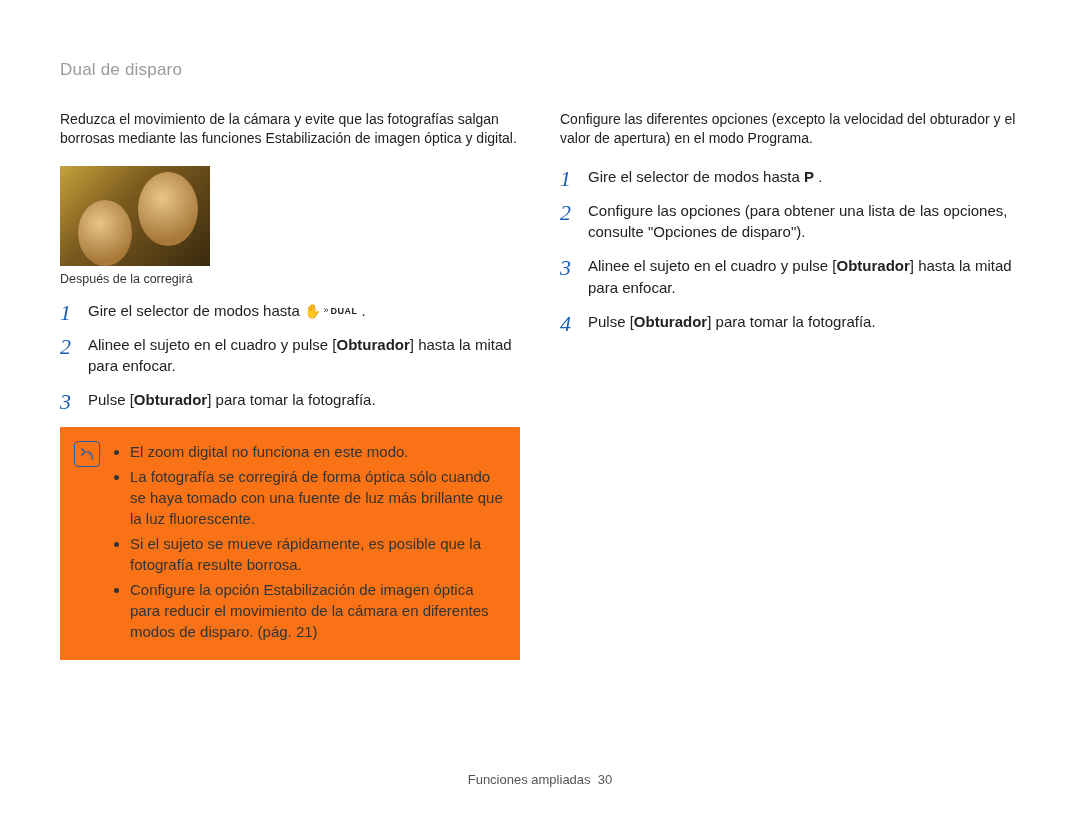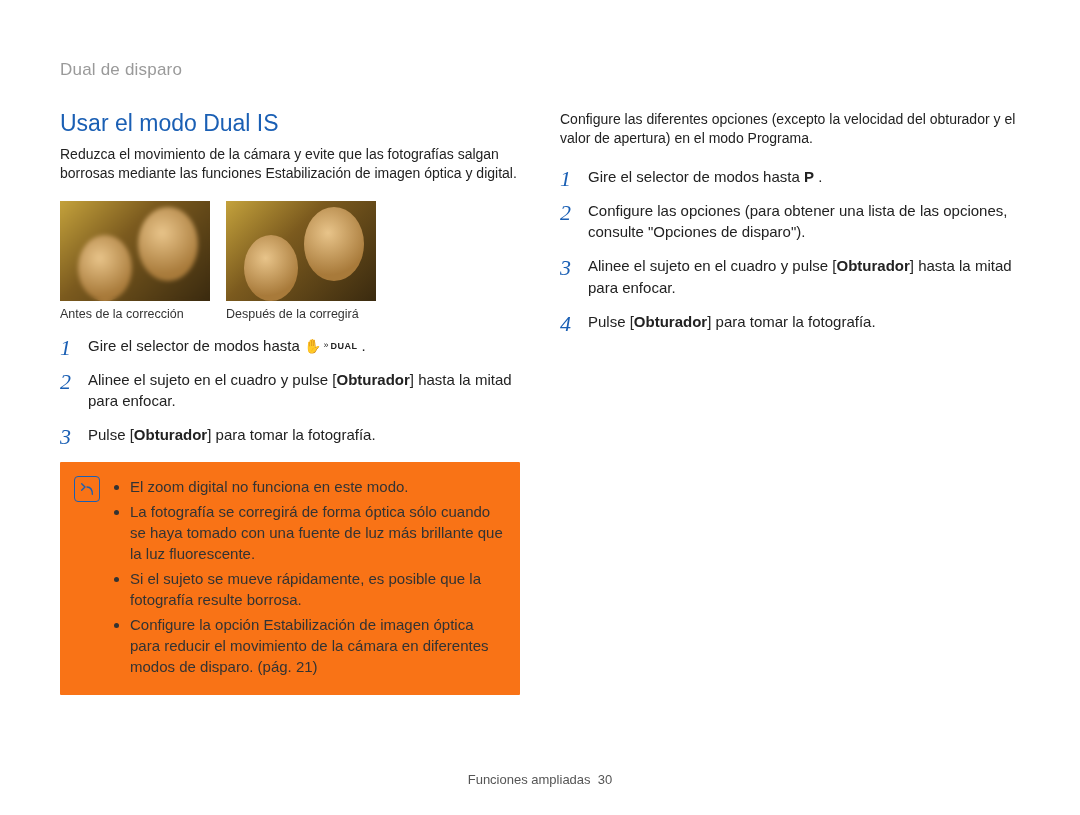--- a/index.html
+++ b/index.html
@@ -168,31 +168,23 @@
   }
 </style>
 </head>
 <body>
 
 <div class="breadcrumb">Dual de disparo</div>
 
 <div class="columns">
 
   <div class="col">
-    <h2>Usar el modo Dual IS</h2>
     <div class="intro">Reduzca el movimiento de la cámara y evite que las fotografías salgan borrosas mediante las funciones Estabilización de imagen óptica y digital.</div>
 
     <div class="photo-row">
-      <div class="photo-block">
-        <div class="photo blurry">
-          <div class="face1"></div>
-            <div class="face2"></div>
-        </div>
-        <div class="caption">Antes de la corrección</div>
-      </div>
       <div class="photo-block">
         <div class="photo">
           <div class="face1"></div>
             <div class="face2"></div>
         </div>
         <div class="caption">Después de la corregirá</div>
       </div>
     </div>
 
     <ol class="steps">

